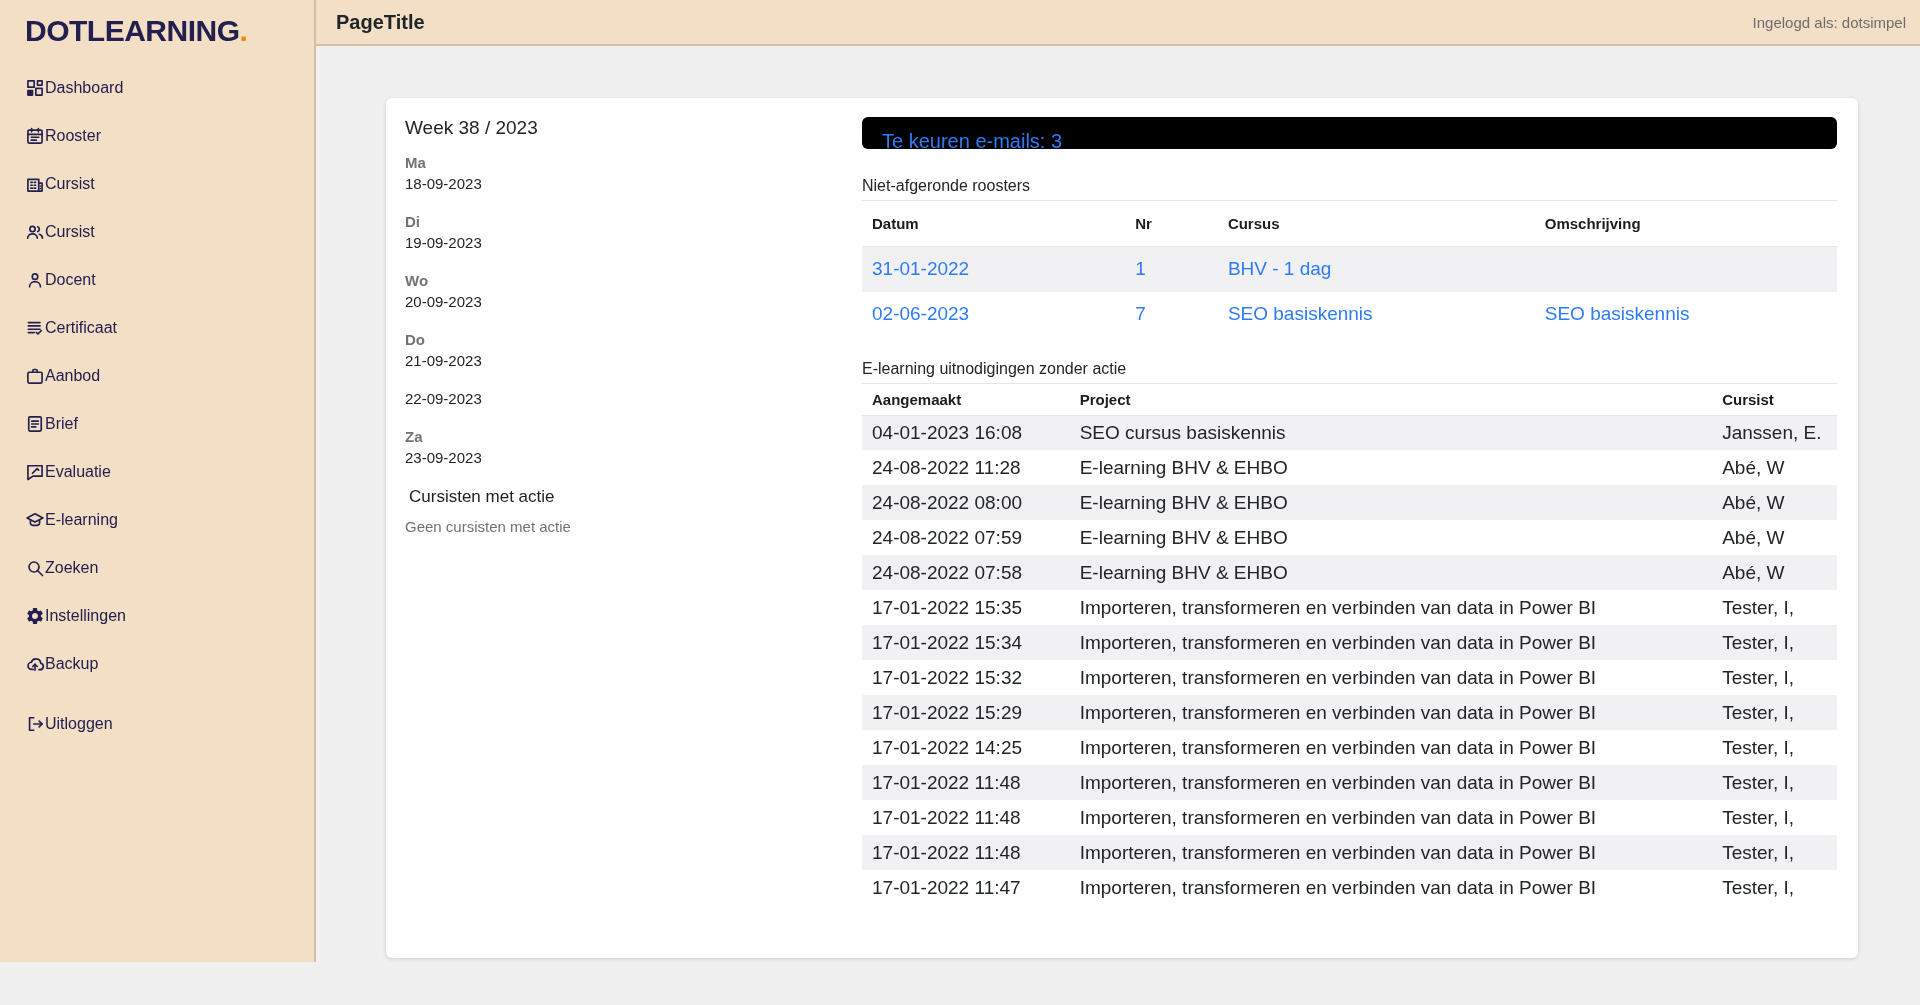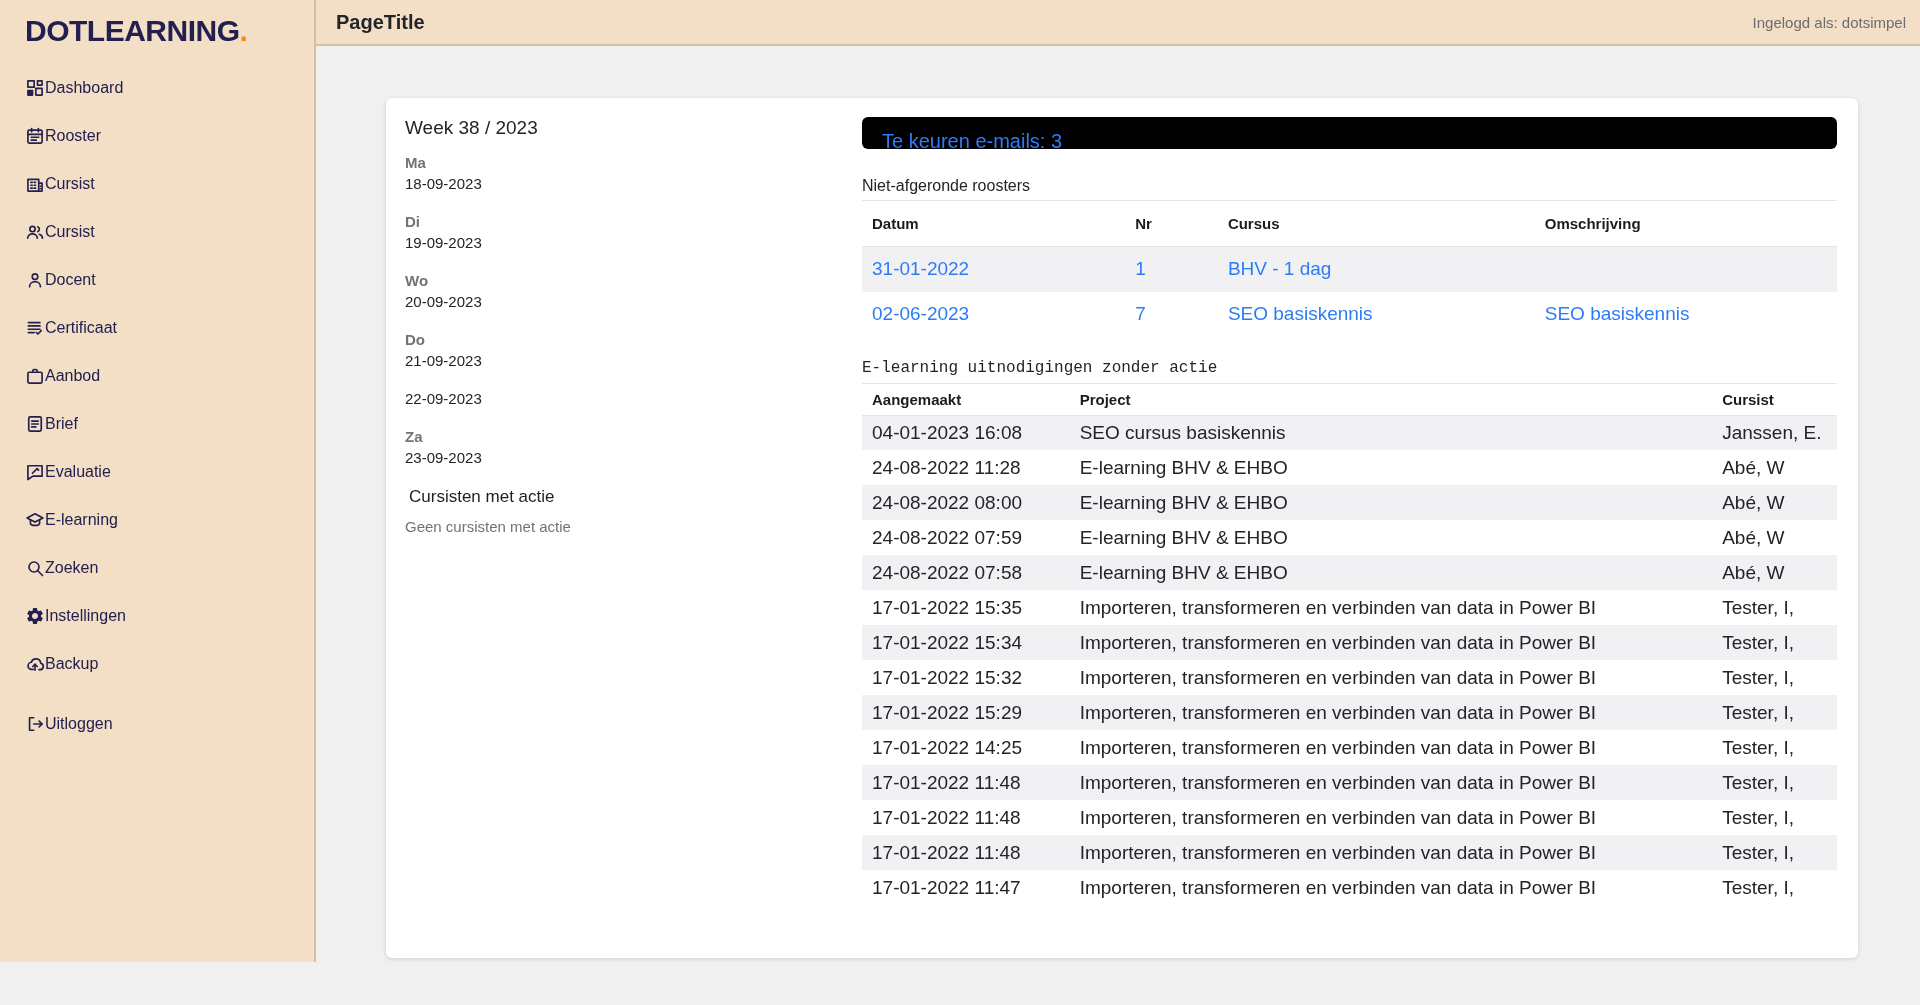--- a/index.html
+++ b/index.html
@@ -82,21 +82,21 @@
   .banner {
     display:block; height:32px; line-height:48px;
     background:#000000; border-radius:6px;
     padding:0 20px; margin-bottom:26px;
     font-size:20px; color:#2d7cf5;
     text-decoration:none; cursor:pointer;
   }
 
   
   .section-heading { font-size:16px; font-weight:400; color:#212529; line-height:21px; margin-bottom:4px; }
-  .section-heading.second { margin-top:21px;font-family:Liberation Mono, monospace; }
+  .section-heading.second { margin-top:21px; }
 
   
   table { width:100%; border-collapse:collapse; table-layout:fixed; }
   thead tr { border-top:1px solid #e5e5e8; border-bottom:1px solid #e5e5e8; }
   th {
     text-align:left; font-size:15px; font-weight:700; color:#1c1c1e;
     padding:0 10px 0 10px; white-space:nowrap;
   }
   td {
     font-size:19px; color:#212529; padding:0 10px;

